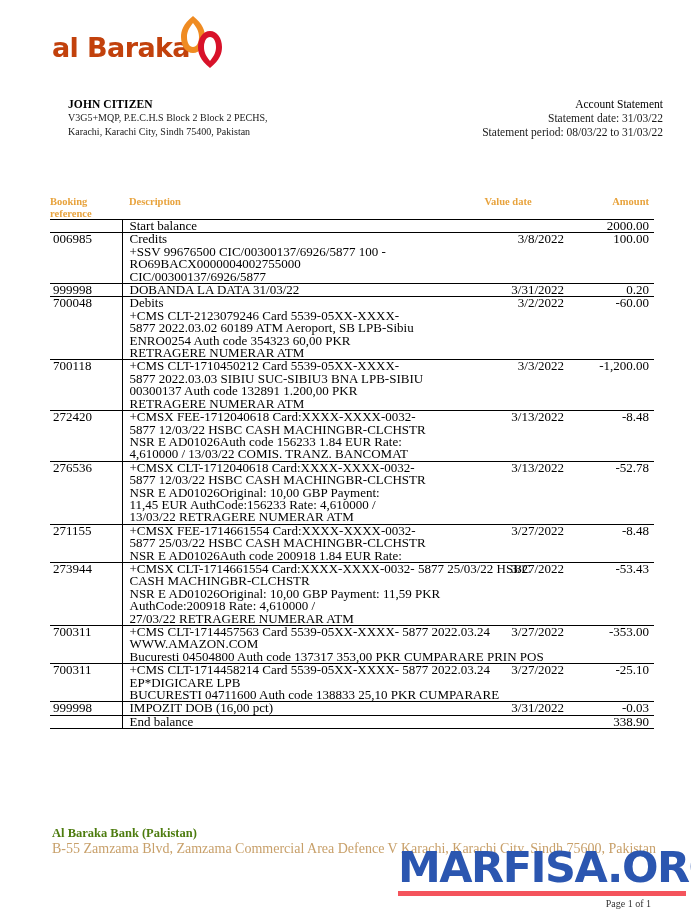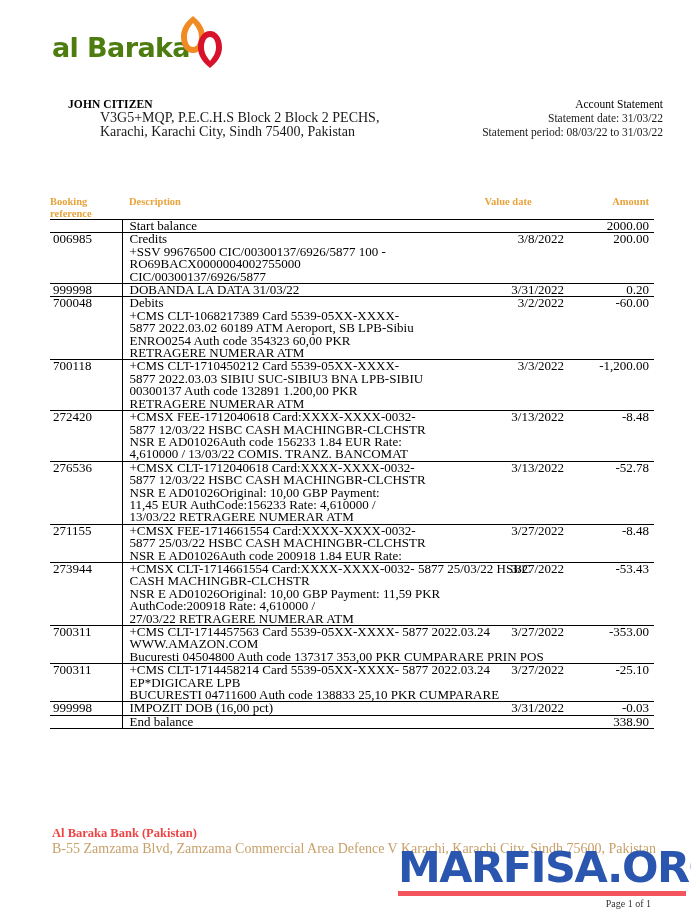--- a/index.html
+++ b/index.html
@@ -21,21 +21,21 @@
     width: 200px;
     height: 56px;
   }
   .logo-text {
     position: absolute;
     left: 0;
     top: 18px;
     font-family: "DejaVu Sans", sans-serif;
     font-size: 27px;
     font-weight: bold;
-    color: #4d7c0f;
+    color: #c2410c;
     letter-spacing: -0.6px;
     white-space: nowrap;
   }
   .drop {
     position: absolute;
     width: 26px;
     height: 38px;
   }
   .drop svg { display: block; width: 100%; height: 100%; }
   .drop-orange { left: 128px; top: 2px; }
@@ -53,24 +53,23 @@
     align-items: flex-start;
   }
   .cust-name {
     font-weight: bold;
     font-size: 11.5px;
     color: #000;
     letter-spacing: 0.1px;
     margin-bottom: 1px;
   }
   .cust-line {
-    font-size: 14px;
+    font-size: 10px;
     color: #1a1a1a;
     line-height: 14px;
-    margin-left: 32px;
   }
   .meta-right { text-align: right; }
   .meta-title {
     font-weight: normal;
     font-size: 11.5px;
     color: #000;
     margin-bottom: 1px;
   }
   .meta-line {
     font-size: 11.5px;
@@ -139,21 +138,21 @@
   
   .footer {
     position: absolute;
     left: 52px;
     top: 826px;
     width: 600px;
   }
   .footer-name {
     font-weight: bold;
     font-size: 12.5px;
-    color: #ef4444;
+    color: #4d7c0f;
     margin-bottom: 1px;
   }
   .footer-line {
     font-size: 14px;
     color: #c8a06a;
     line-height: 13.5px;
     white-space: nowrap;
   }
   .page-num {
     position: absolute;
@@ -245,35 +244,35 @@
       </tr>
       <tr>
         <td class="c-ref">006985</td>
         <td class="c-desc">
           <span class="section-label">Credits</span>
           <span class="desc-line">+SSV 99676500 CIC/00300137/6926/5877 100 -</span>
           <span class="desc-line">RO69BACX0000004002755000</span>
           <span class="desc-line">CIC/00300137/6926/5877</span>
         </td>
         <td class="c-date">3/8/2022</td>
-        <td class="c-amt">200.00</td>
+        <td class="c-amt">100.00</td>
       </tr>
       <tr>
         <td class="c-ref">999998</td>
         <td class="c-desc">
           <span class="desc-line">DOBANDA LA DATA 31/03/22</span>
         </td>
         <td class="c-date">3/31/2022</td>
         <td class="c-amt">0.20</td>
       </tr>
       <tr>
         <td class="c-ref">700048</td>
         <td class="c-desc">
           <span class="section-label">Debits</span>
-          <span class="desc-line">+CMS CLT-1068217389 Card 5539-05XX-XXXX-</span>
+          <span class="desc-line">+CMS CLT-2123079246 Card 5539-05XX-XXXX-</span>
           <span class="desc-line">5877 2022.03.02 60189 ATM Aeroport, SB LPB-Sibiu</span>
           <span class="desc-line">ENRO0254   Auth code 354323 60,00 PKR</span>
           <span class="desc-line">RETRAGERE NUMERAR ATM</span>
         </td>
         <td class="c-date">3/2/2022</td>
         <td class="c-amt">-60.00</td>
       </tr>
       <tr>
         <td class="c-ref">700118</td>
         <td class="c-desc">

